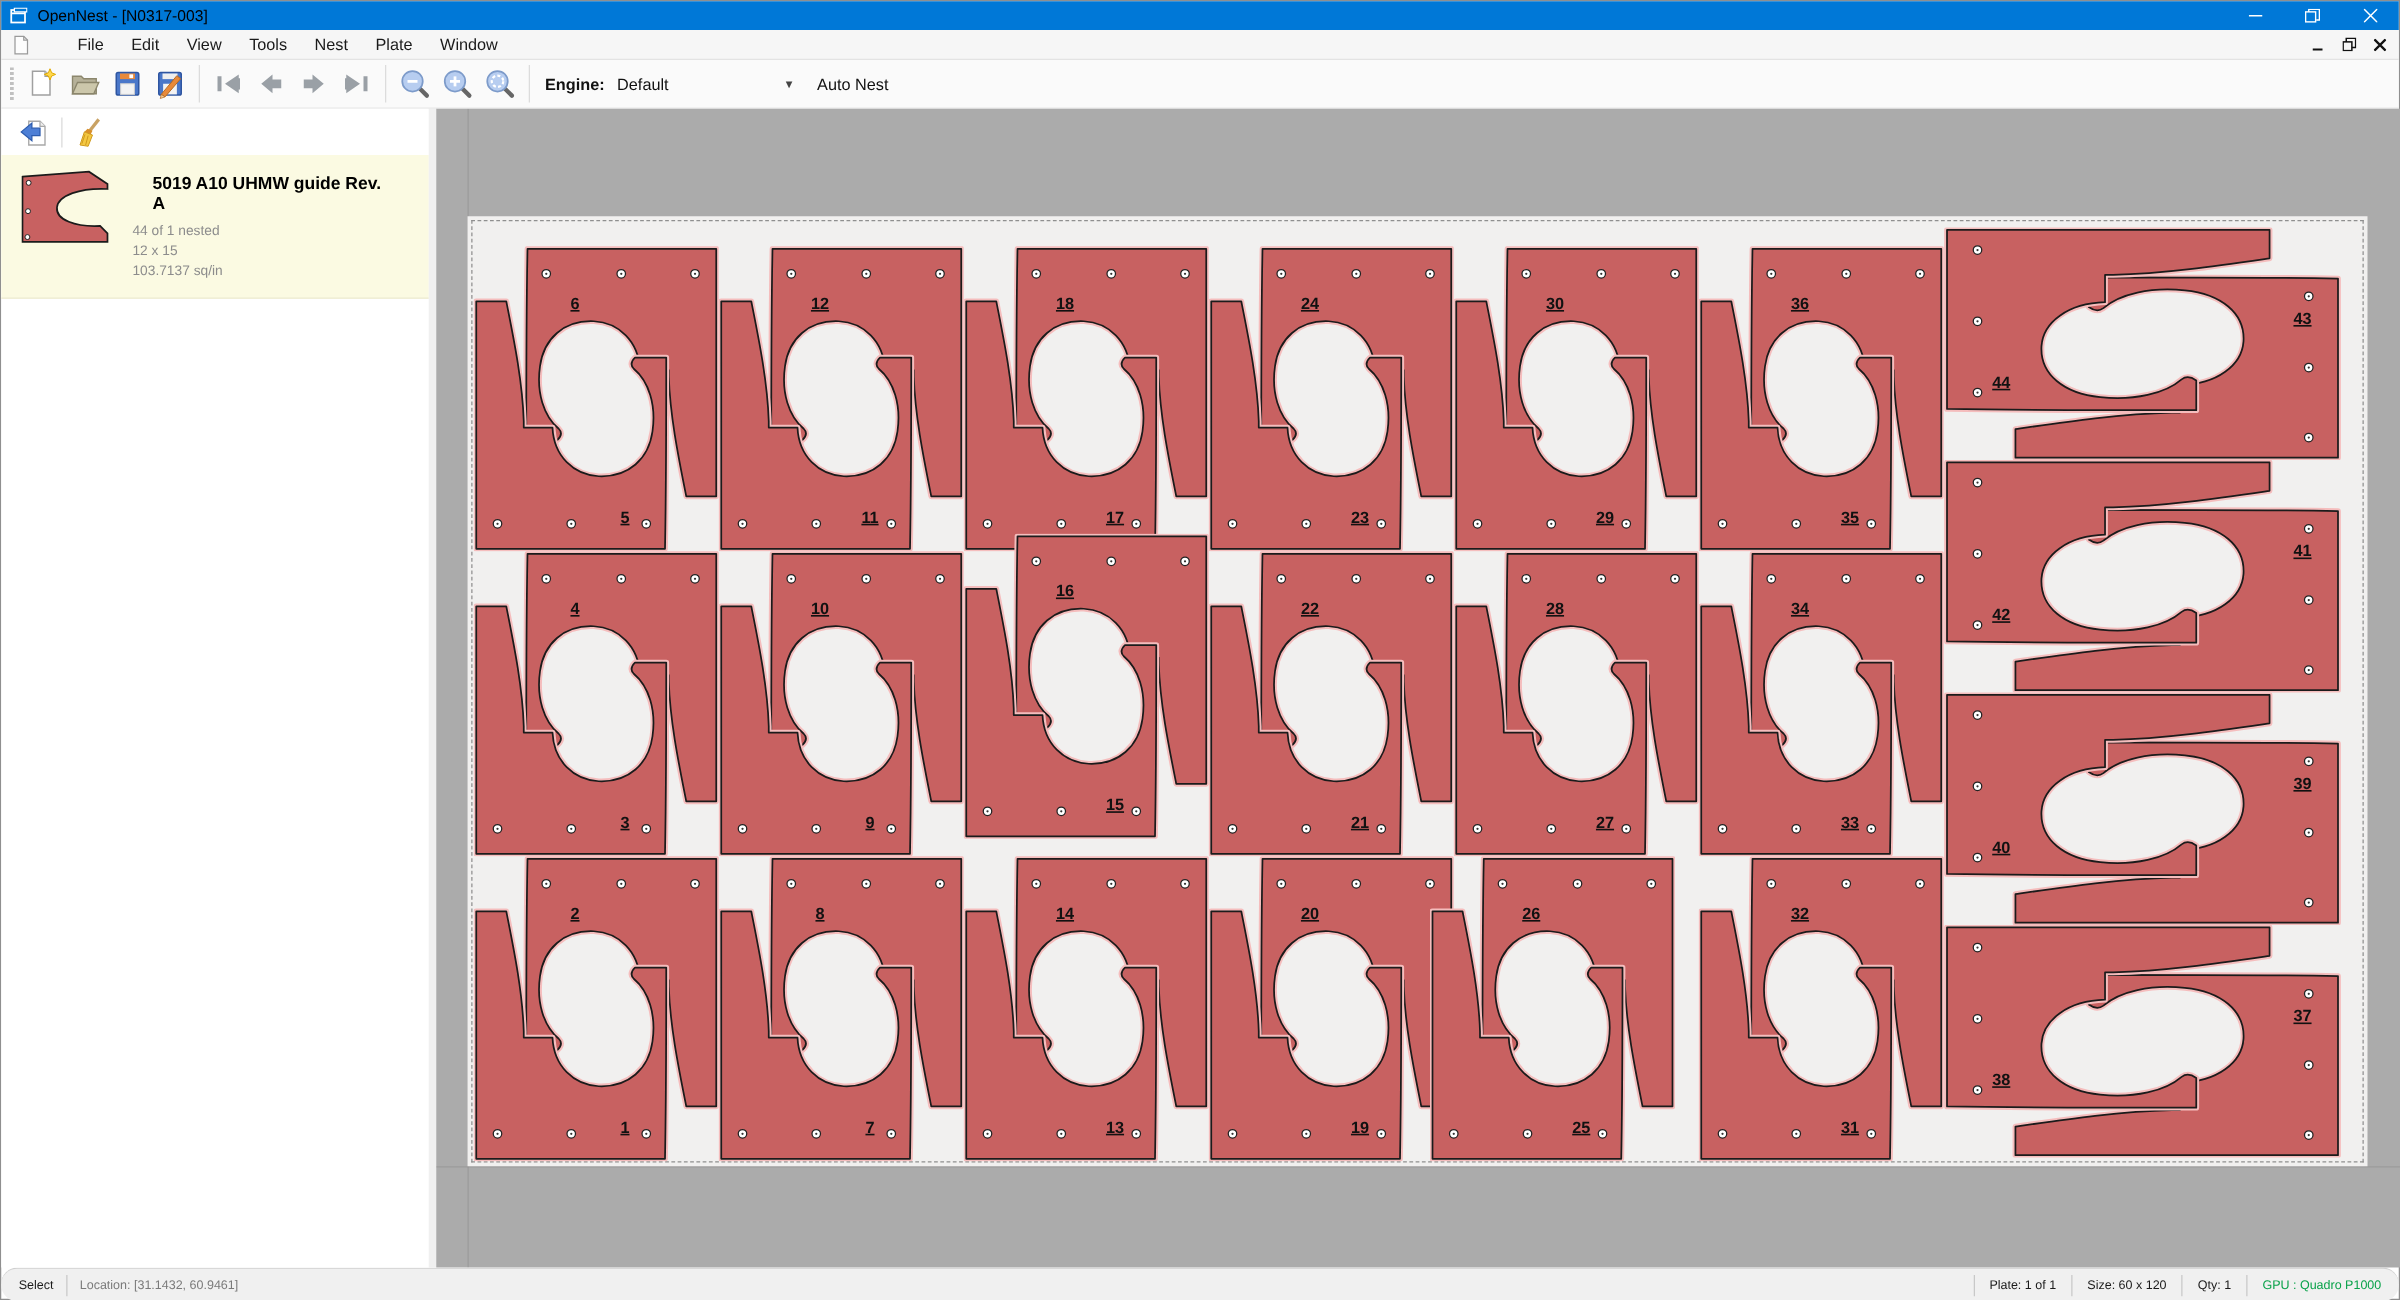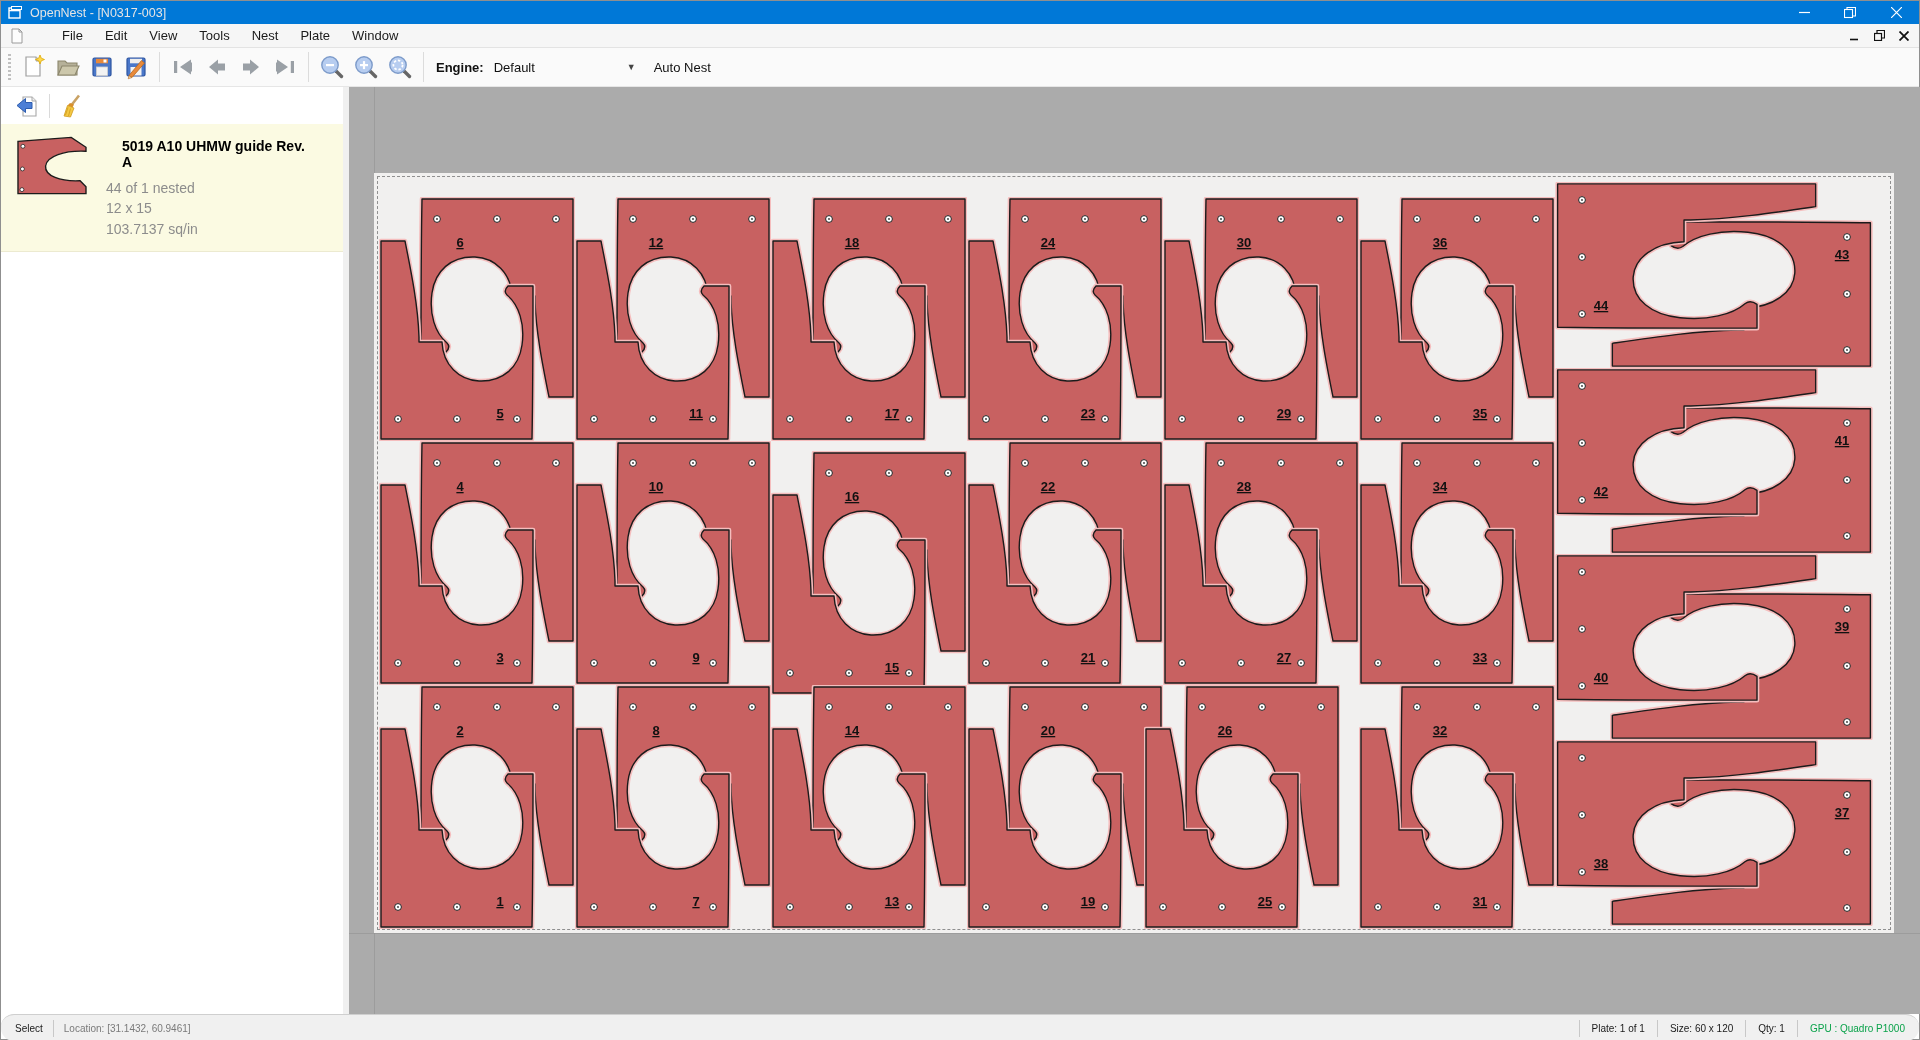--- a/index.html
+++ b/index.html
@@ -2,21 +2,21 @@
 <html><head>
 <meta charset="utf-8">
 <style>
   * { margin:0; padding:0; box-sizing:border-box; }
   html,body { width:1920px; height:1040px; overflow:hidden;
     font-family:"Liberation Sans", sans-serif; font-size:13px; background:#fff; }
   .app { position:relative; width:1920px; height:1040px; border:1px solid #8f8f8f; }
 
   
   .titlebar { position:absolute; left:0; top:0; width:100%; height:23px; background:#0078d7;
-    display:flex; align-items:center; color:#e5e5e5; }
+    display:flex; align-items:center; color:#000000; }
   .titlebar .appicon { width:14px; height:14px; margin:0 8px 0 7px; }
   .titlebar .title { font-size:12.5px; }
   .win-btns { margin-left:auto; display:flex; height:100%; }
   .win-btn { width:46px; height:100%; display:flex; align-items:center; justify-content:center; color:#fff; }
   .win-btn svg { display:block; }
 
   
   .menubar { position:absolute; left:0; top:23px; width:100%; height:24px; background:#f6f6f6;
     display:flex; align-items:center; border-bottom:1px solid #e3e3e3;gap:20px; }
   .mdi-doc { width:16px; height:16px; margin:0 6px 0 8px; }
@@ -41,21 +41,21 @@
   .tabstrip { position:relative; height:28px; border-bottom:1px solid #ababab; padding-left:9px; display:flex; align-items:flex-end; }
   .tab { position:relative; padding:5px 18px; border:1px solid #ababab; border-bottom:none;
     background:#f2f2f2; color:#222; margin-right:2px; top:2px; font-size:13px; }
   .tab.active { background:#fff; top:1px; padding:6px 26px; margin-bottom:-1px; z-index:2; }
   .panel-tools { height:37px; display:flex; align-items:center; padding-left:10px; }
   .ptbtn { width:32px; height:30px; display:flex; align-items:center; justify-content:center; }
   .ptsep { width:1px; height:24px; background:#dadada; margin:0 6px; }
   .drawing-item { display:flex; background:#fbfae2; border-bottom:1px solid #ecead0; padding:10px 12px 12px 16px; }
   .thumb { margin-right:18px; }
   .di-text .di-title { font-weight:700; font-size:14px; color:#000; margin:4px 16px 8px; }
-  .di-text .di-sub { color:#8c8c8c; font-size:14px; line-height:1.45; }
+  .di-text .di-sub { color:#8c8c8c; font-size:11px; line-height:1.45; }
 
   
   .splitter { position:absolute; left:342px; top:86px; width:6px; height:927px; background:#f0f0f0; }
   .canvas { position:absolute; left:348px; top:86px; width:1572px; height:927px; background:#ababab; overflow:hidden; }
   .plate { position:absolute; left:25px; top:86px; width:1520px; height:760px; background:#f1f0ef; }
   .plate-dash { position:absolute; left:3px; top:3px; right:3px; bottom:3px; border:1px dashed #8f8f8f; }
   .guide-v { position:absolute; left:25px; top:0; width:1px; height:927px; background:#8f8f8f; opacity:.55; }
   .guide-h { position:absolute; left:0; top:846px; width:1572px; height:1px; background:#8f8f8f; opacity:.55; }
   .cell { position:absolute; }
   .cell svg { display:block; }
@@ -435,21 +435,21 @@
           <circle cx="138" cy="222" r="3.4" fill="#fff" stroke="#222" stroke-width="1"></circle>
           <circle cx="138" cy="222" r="0.9" fill="#333"></circle>
           <circle cx="78" cy="222" r="3.4" fill="#fff" stroke="#222" stroke-width="1"></circle>
           <circle cx="78" cy="222" r="0.9" fill="#333"></circle>
           <circle cx="19" cy="222" r="3.4" fill="#fff" stroke="#222" stroke-width="1"></circle>
           <circle cx="19" cy="222" r="0.9" fill="#333"></circle>
           <text x="81" y="50" text-anchor="middle" font-family="&quot;Liberation Sans&quot;,sans-serif" font-size="13" font-weight="700" fill="#111" style="text-decoration:underline">18</text>
           <text x="121" y="221" text-anchor="middle" font-family="&quot;Liberation Sans&quot;,sans-serif" font-size="13" font-weight="700" fill="#111" style="text-decoration:underline">17</text>
         </svg>
       </div>
-      <div class="cell" style="left: 422px; top: 364px; text-decoration: underline;">
+      <div class="cell" style="left: 422px; top: 340px; text-decoration: underline;">
         <svg width="196" height="244" viewBox="0 0 196 244">
           <g>
             <path d="M43,2 L194,2 L194,200 L170,200 C164,170 157,136 156,104 L156,99 L133,99 C132,76 116,61 96,60 C72,59 56,74 53,96 C50,117 56,136 68,146 C71,149 70,152 67,155 L42,155 C42,104 42,53 43,2 Z" fill="none" stroke="#f5bdbd" stroke-width="4.6" stroke-linejoin="round"></path>
             <path d="M43,2 L194,2 L194,200 L170,200 C164,170 157,136 156,104 L156,99 L133,99 C132,76 116,61 96,60 C72,59 56,74 53,96 C50,117 56,136 68,146 C71,149 70,152 67,155 L42,155 C42,104 42,53 43,2 Z" fill="#c86161" stroke="#1b1b1b" stroke-width="1.4" stroke-linejoin="round"></path>
           </g>
           <g transform="rotate(180 98 122)">
             <path d="M43,2 L194,2 L194,200 L170,200 C164,170 157,136 156,104 L156,99 L133,99 C132,76 116,61 96,60 C72,59 56,74 53,96 C50,117 56,136 68,146 C71,149 70,152 67,155 L42,155 C42,104 42,53 43,2 Z" fill="none" stroke="#f5bdbd" stroke-width="4.6" stroke-linejoin="round"></path>
             <path d="M43,2 L194,2 L194,200 L170,200 C164,170 157,136 156,104 L156,99 L133,99 C132,76 116,61 96,60 C72,59 56,74 53,96 C50,117 56,136 68,146 C71,149 70,152 67,155 L42,155 C42,104 42,53 43,2 Z" fill="#c86161" stroke="#1b1b1b" stroke-width="1.4" stroke-linejoin="round"></path>
           </g>
           <circle cx="58" cy="22" r="3.4" fill="#fff" stroke="#222" stroke-width="1"></circle>

